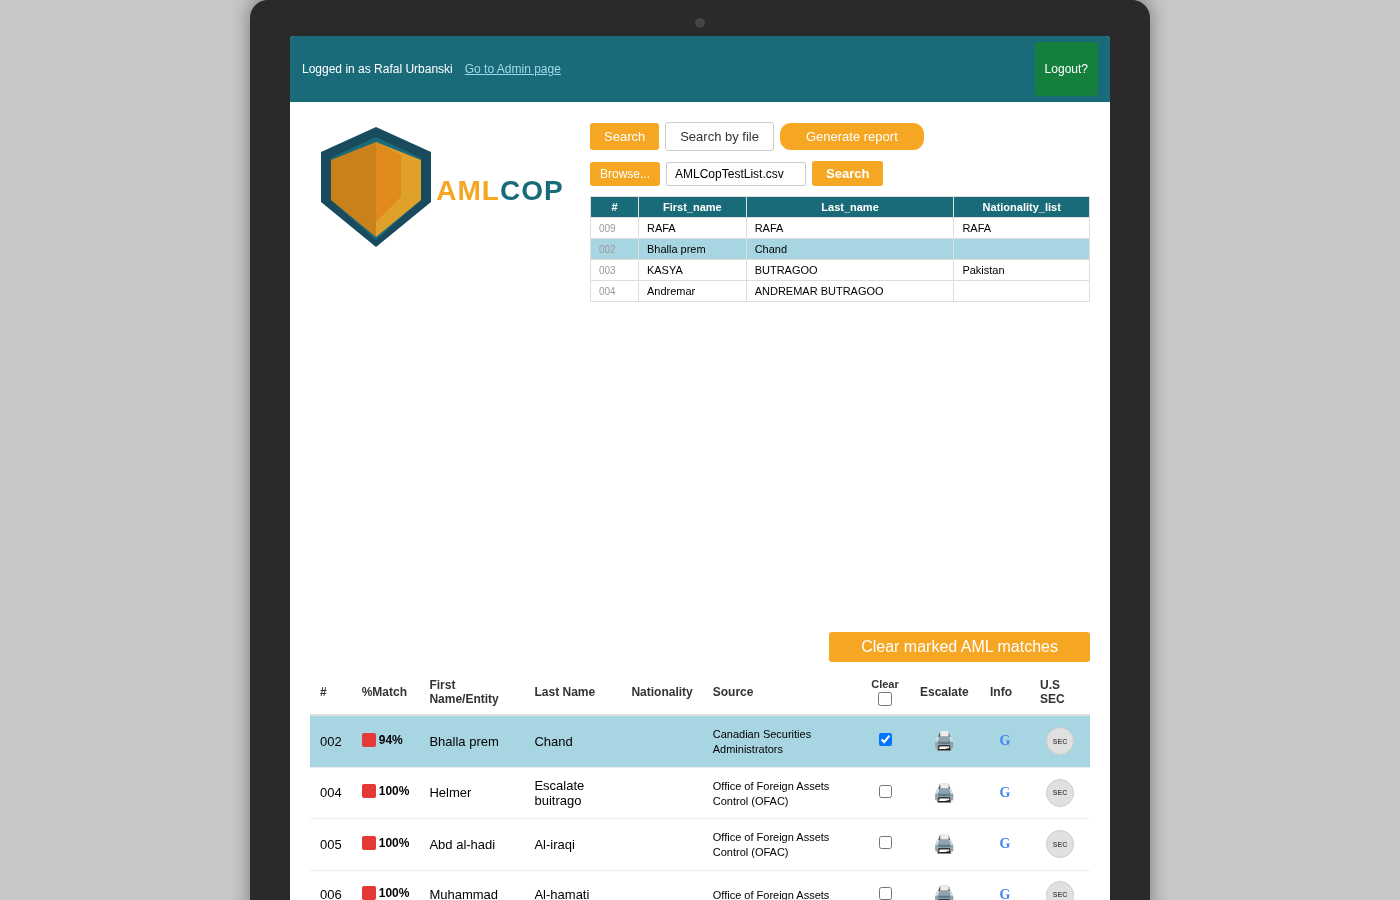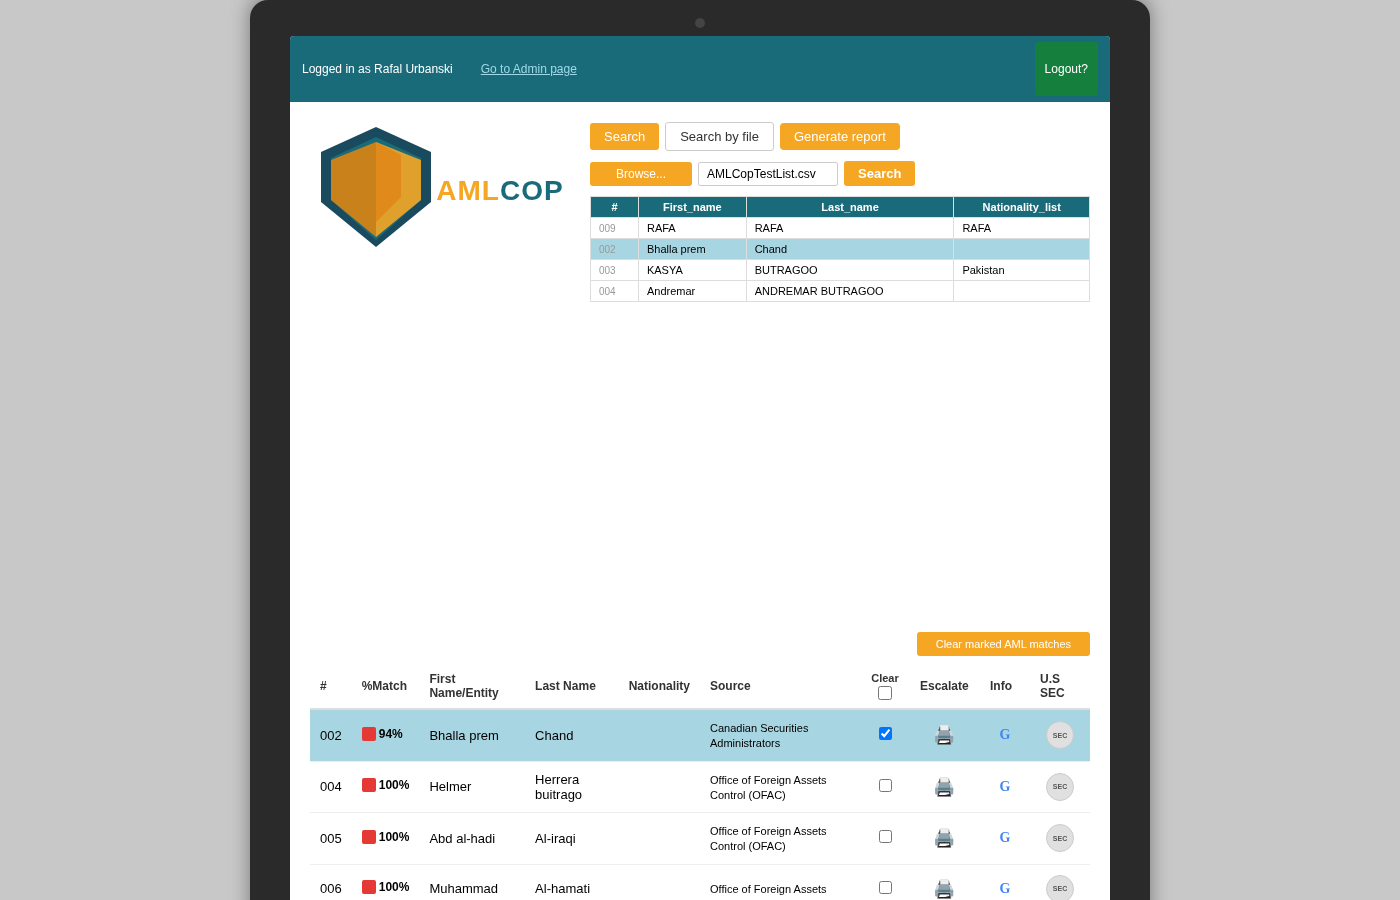--- a/index.html
+++ b/index.html
@@ -47,21 +47,21 @@
       color: white;
       font-size: 12px;
       padding: 6px 12px;
       display: flex;
       justify-content: space-between;
       align-items: center;
     }
 
     .top-bar-left {
       display: flex;
-      gap: 28px;
+      gap: 12px;
       align-items: center;
     }
 
     .logout-btn {
       background: #15803d;
       color: white;
       border: none;
       padding: 20px 10px;
       border-radius: 3px;
       font-size: 12px;
@@ -142,37 +142,37 @@
     .tab-btn.inactive {
       background: white;
       color: #333;
       border: 1px solid #ccc;
     }
 
     .generate-btn {
       background: #f5a623;
       color: white;
       border: none;
-      padding: 6px 14px;
-      border-radius: 4px;
+      padding: 6px 26px;
+      border-radius: 11px;
       cursor: pointer;
       font-size: 13px;
     }
 
     .file-search-row {
       display: flex;
       gap: 6px;
       align-items: center;
     }
 
     .browse-btn {
       background: #f5a623;
       color: white;
       border: none;
-      padding: 5px 26px;
+      padding: 5px 10px;
       border-radius: 3px;
       cursor: pointer;
       font-size: 12px;
     }
 
     .filename-display {
       background: white;
       border: 1px solid #ccc;
       padding: 4px 8px;
       font-size: 12px;
@@ -225,24 +225,24 @@
     .clear-btn {
       display: flex;
       justify-content: flex-end;
       margin-bottom: 8px;
     }
 
     .clear-marked-btn {
       background: #f5a623;
       color: white;
       border: none;
-      padding: 6px 19px;
+      padding: 6px 32px;
       border-radius: 3px;
       cursor: pointer;
-      font-size: 11px;
+      font-size: 16px;
     }
 
     .results-table {
       width: 100%;
       border-collapse: collapse;
       font-size: 13px;
     }
 
     .results-table thead tr {
       border-bottom: 2px solid #ddd;
@@ -464,21 +464,21 @@
                 <td><span class="source-text">Canadian Securities Administrators</span></td>
                 <td class="col-clear"><input type="checkbox" checked="" style=""></td>
                 <td class="col-escalate"><span class="action-icon escalate-icon">🖨️</span></td>
                 <td class="col-info"><span class="action-icon g-icon">G</span></td>
                 <td class="col-sec"><div class="sec-badge">SEC</div></td>
               </tr>
               <tr>
                 <td>004</td>
                 <td><span class="match-badge"><span class="match-bar"></span>100%</span></td>
                 <td>Helmer</td>
-                <td>Herrera buitrago</td>
+                <td>Escalate buitrago</td>
                 <td></td>
                 <td><span class="source-text">Office of Foreign Assets Control (OFAC)</span></td>
                 <td class="col-clear"><input type="checkbox" style=""></td>
                 <td class="col-escalate"><span class="action-icon escalate-icon">🖨️</span></td>
                 <td class="col-info"><span class="action-icon g-icon">G</span></td>
                 <td class="col-sec"><div class="sec-badge">SEC</div></td>
               </tr>
               <tr>
                 <td>005</td>
                 <td><span class="match-badge"><span class="match-bar"></span>100%</span></td>

